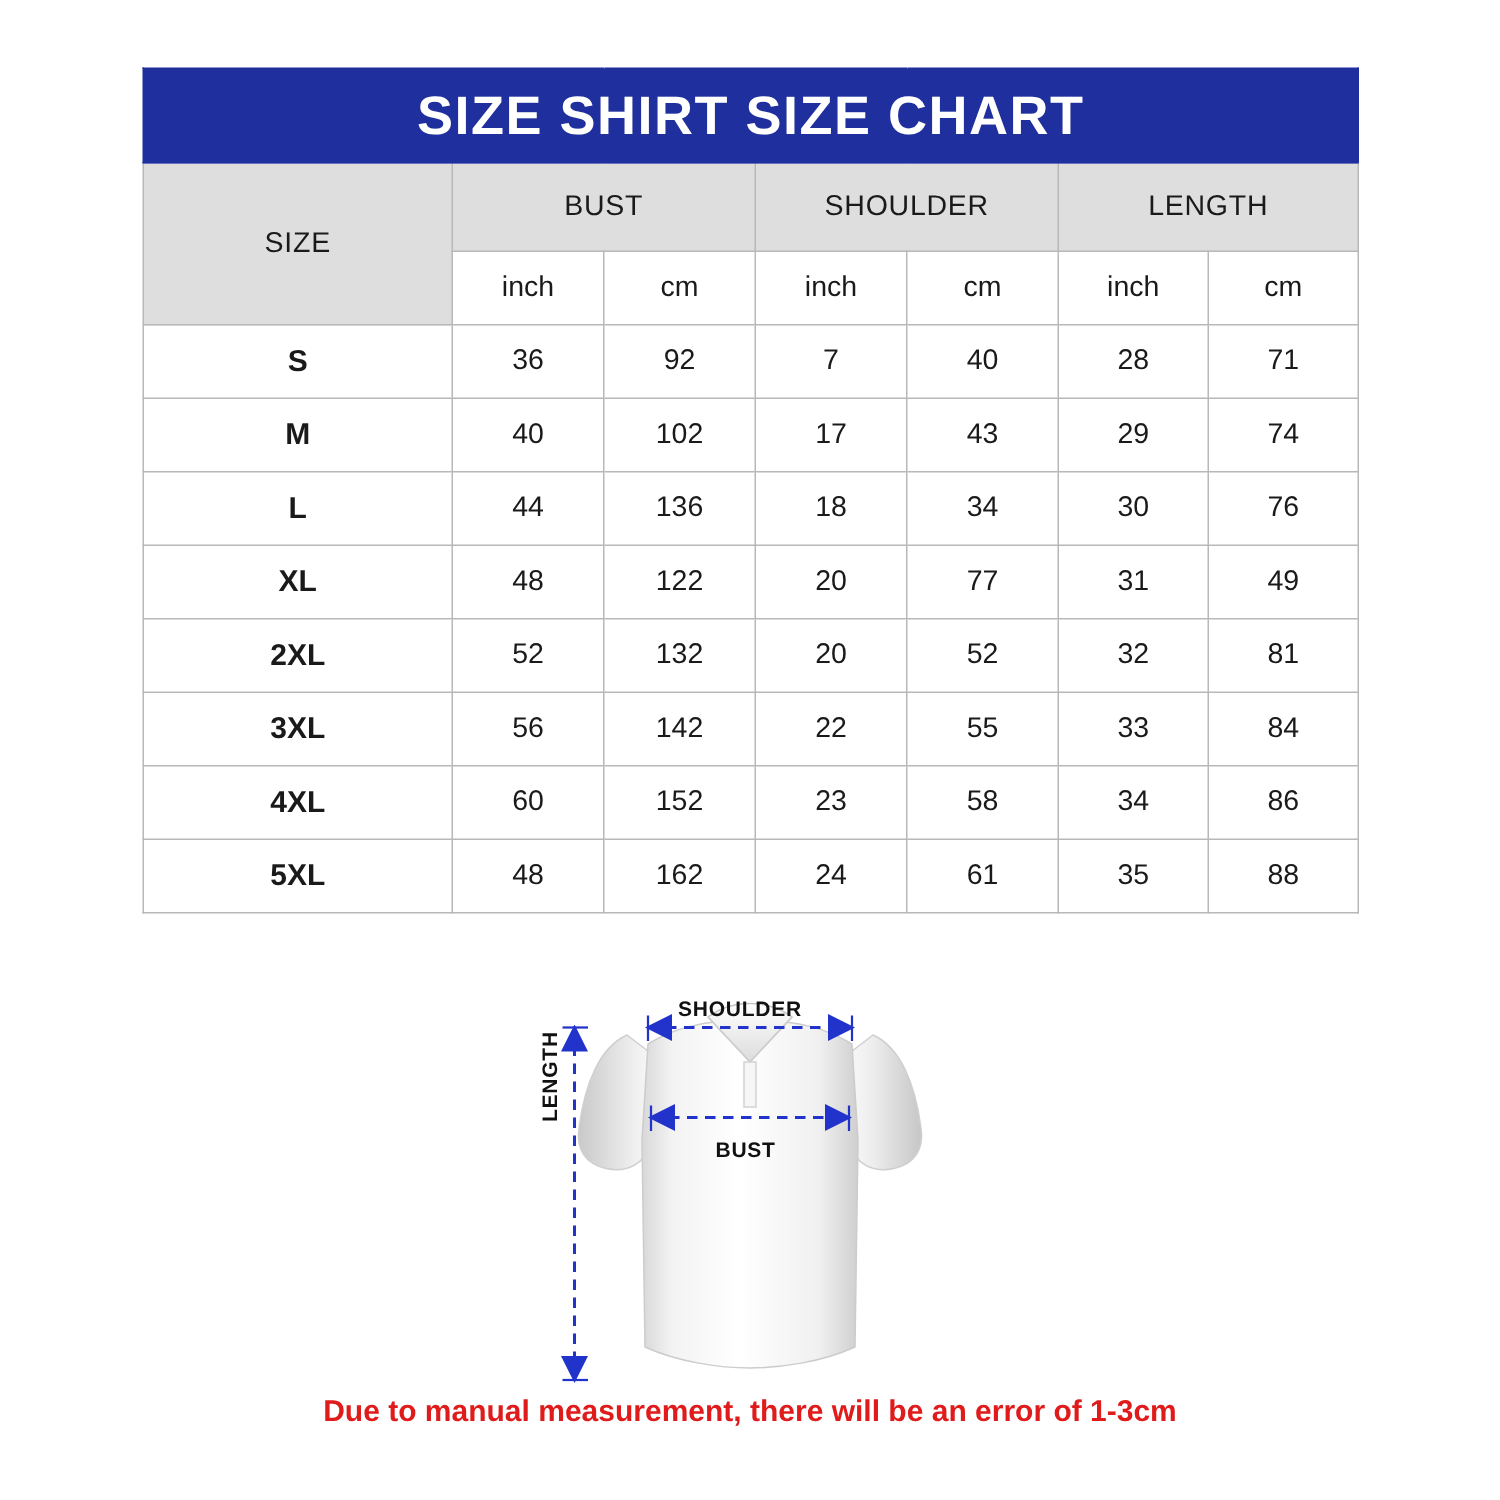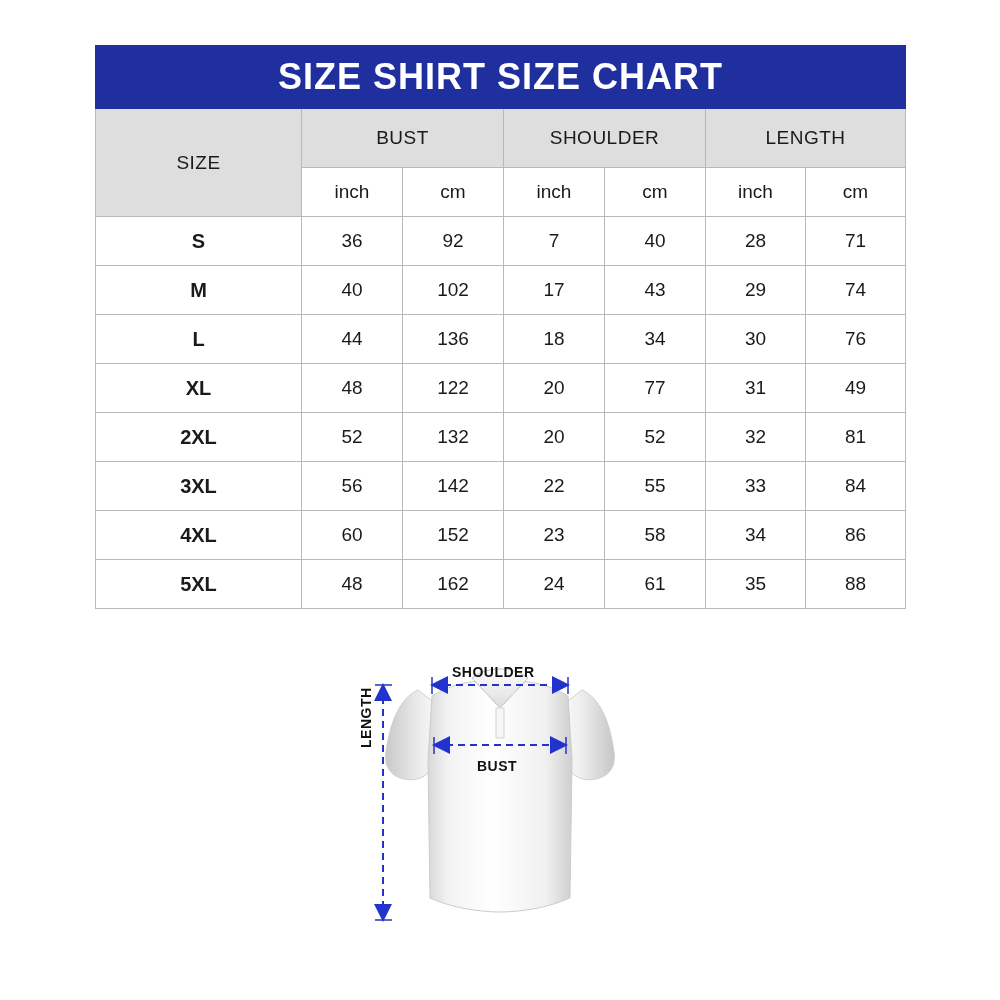--- a/index.html
+++ b/index.html
@@ -287,14 +287,15 @@
       <line x1="383" y1="55" x2="383" y2="290" stroke="#2233cc" stroke-width="2" stroke-dasharray="7,5" marker-start="url(#arrHs)" marker-end="url(#arrH)"></line>
       <line x1="375" y1="55" x2="392" y2="55" stroke="#2233cc" stroke-width="1.5"></line>
       <line x1="375" y1="290" x2="392" y2="290" stroke="#2233cc" stroke-width="1.5"></line>
     </svg>
   </div>
 
   <div class="lbl lbl-shoulder">SHOULDER</div>
   <div class="lbl lbl-bust">BUST</div>
   <div class="lbl lbl-length">LENGTH</div>
 
+  <div class="note">Due to manual measurement, there will be an error of 1-3cm</div>
 
 </div>
 
 </body></html>

